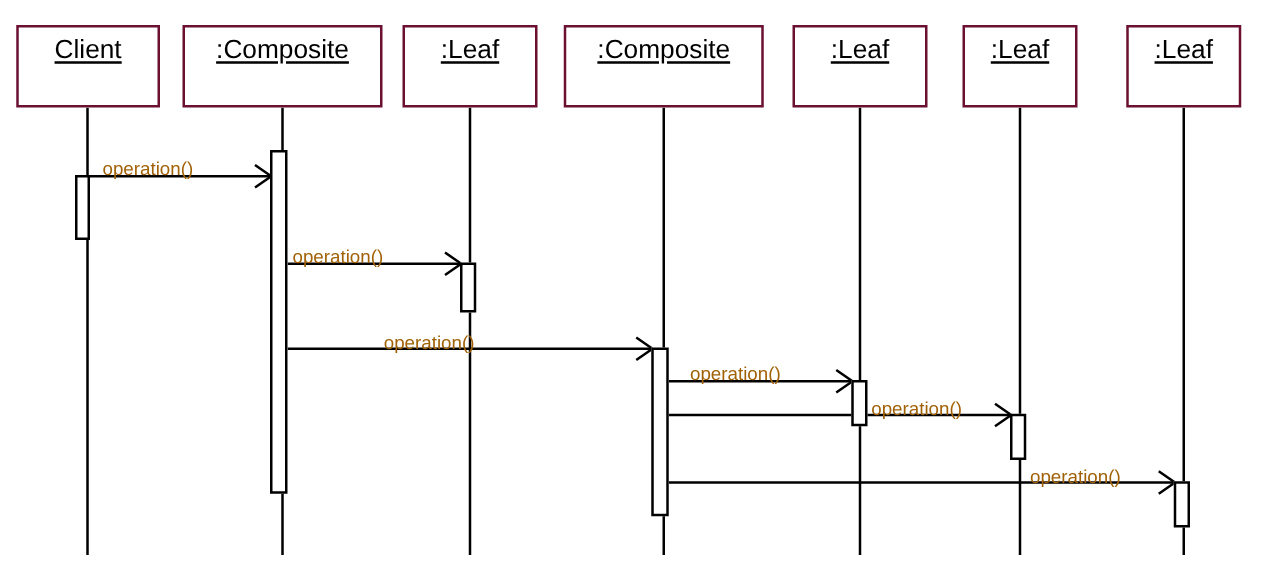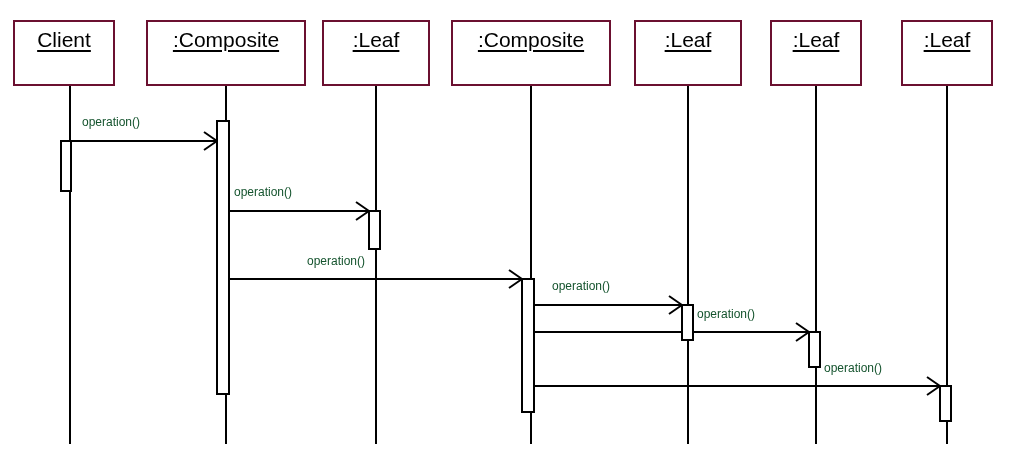--- a/index.html
+++ b/index.html
@@ -7,22 +7,22 @@
   #diagram{position:relative;width:1018px;height:454px;background:#ffffff;overflow:hidden;}
   .lifeline-box{position:absolute;box-sizing:border-box;background:#ffffff;
     border:2px solid #6b1030;display:flex;align-items:flex-start;justify-content:center;}
   .lifeline-label{font-size:21px;color:#000000;text-decoration:underline;
     text-underline-offset:3px;white-space:nowrap;line-height:1;padding-top:7px;
     font-family:"Liberation Sans",sans-serif;}
   .lifeline-stem{position:absolute;width:2px;background:#000000;}
   .activation{position:absolute;box-sizing:border-box;background:#ffffff;
     border:2px solid #000000;}
   .msg-line{position:absolute;height:2px;background:#000000;}
-  .msg-label{position:absolute;font-size:12px;color:#14532d;white-space:nowrap;
-    line-height:1;font-family:"Liberation Sans",sans-serif;}
+  .msg-label{position:absolute;font-size:15px;color:#a16207;white-space:nowrap;
+    line-height:1;font-family:"Liberation Sans",sans-serif;margin-top:12px;}
   .arrowhead{position:absolute;width:0;height:0;}
   .arrowhead svg{display:block;overflow:visible;}
 </style>
 </head>
 <body>
 
 <div id="diagram">
   <div id="stems-layer">
       <div class="lifeline-stem" style="left: 69px; top: 86px; height: 358px;"></div>
       <div class="lifeline-stem" style="left: 225px; top: 86px; height: 358px;"></div>
@@ -73,21 +73,21 @@
   <div id="activations-layer">
       <div class="activation" style="left: 60px; top: 140px; width: 12px; height: 52px;"></div>
       <div class="activation" style="left: 216px; top: 120px; width: 14px; height: 275px;"></div>
       <div class="activation" style="left: 368px; top: 210px; width: 13px; height: 40px;"></div>
       <div class="activation" style="left: 521px; top: 278px; width: 14px; height: 135px;"></div>
       <div class="activation" style="left: 681px; top: 304px; width: 13px; height: 37px;"></div>
       <div class="activation" style="left: 808px; top: 331px; width: 13px; height: 37px;"></div>
       <div class="activation" style="left: 939px; top: 385px; width: 13px; height: 37px;"></div>
     </div>
   <div id="boxes-layer">
-      <div class="lifeline-box" style="left: 13px; top: 20px; width: 102px; height: 66px;">
+      <div class="lifeline-box" style="left: 13px; top: 20px; width: 115px; height: 66px;">
         <span class="lifeline-label">Client</span>
       </div>
       <div class="lifeline-box" style="left: 146px; top: 20px; width: 160px; height: 66px;">
         <span class="lifeline-label">:Composite</span>
       </div>
       <div class="lifeline-box" style="left: 322px; top: 20px; width: 108px; height: 66px;">
         <span class="lifeline-label">:Leaf</span>
       </div>
       <div class="lifeline-box" style="left: 451px; top: 20px; width: 160px; height: 66px;">
         <span class="lifeline-label">:Composite</span>

